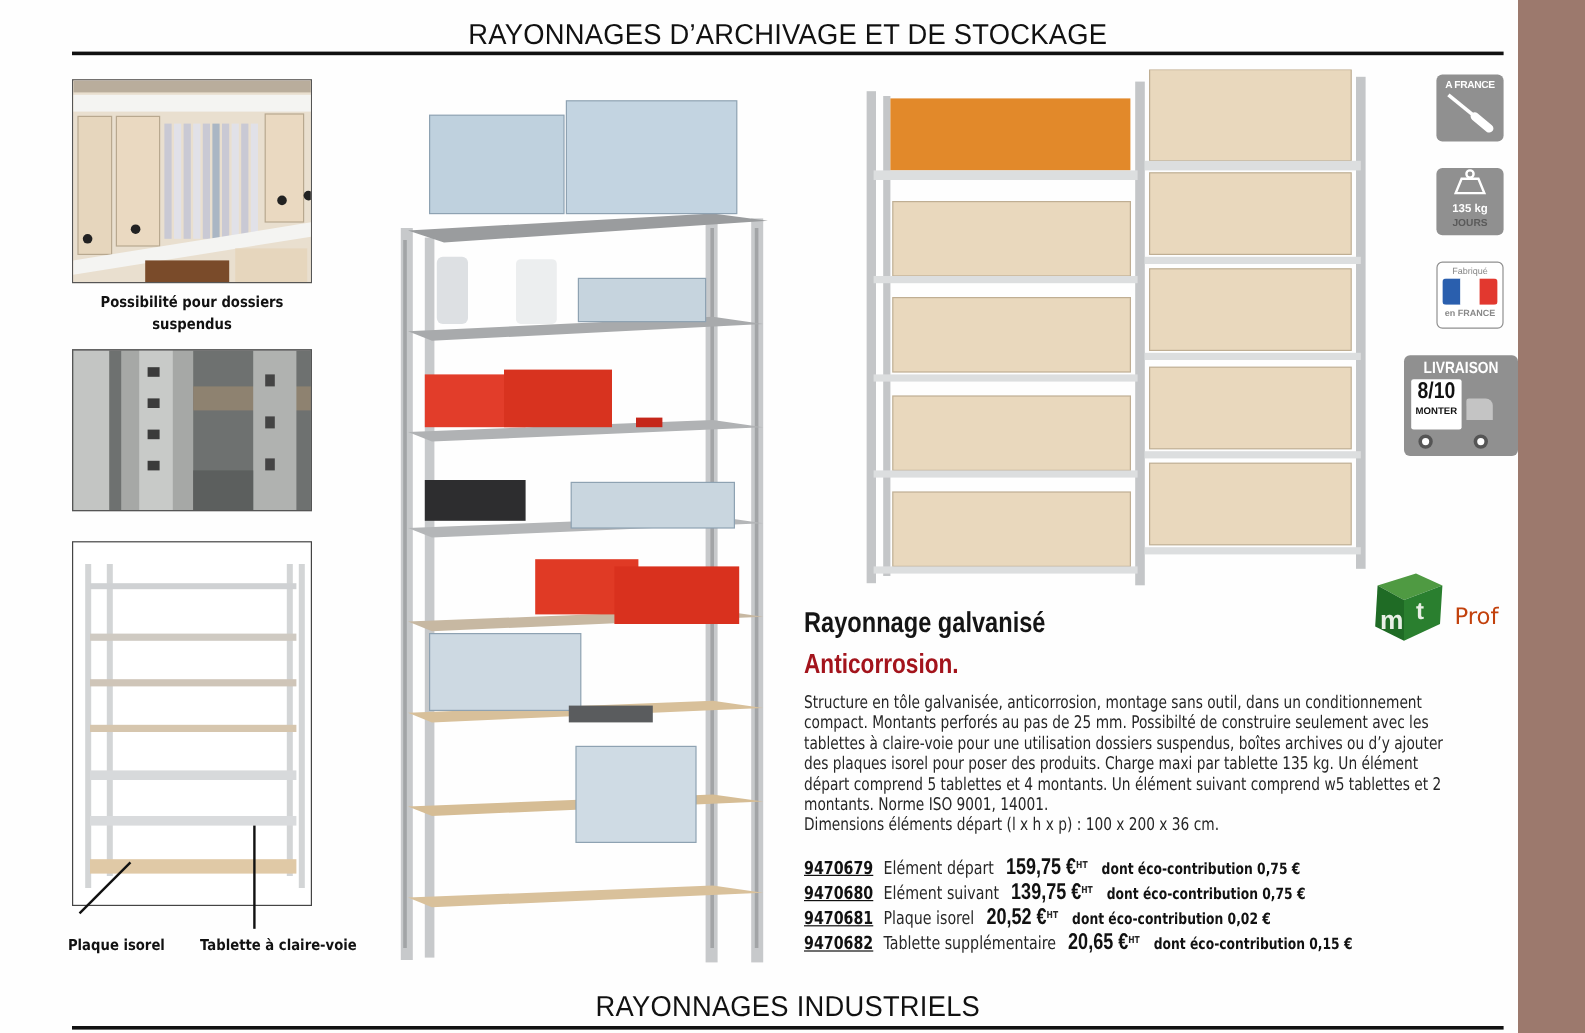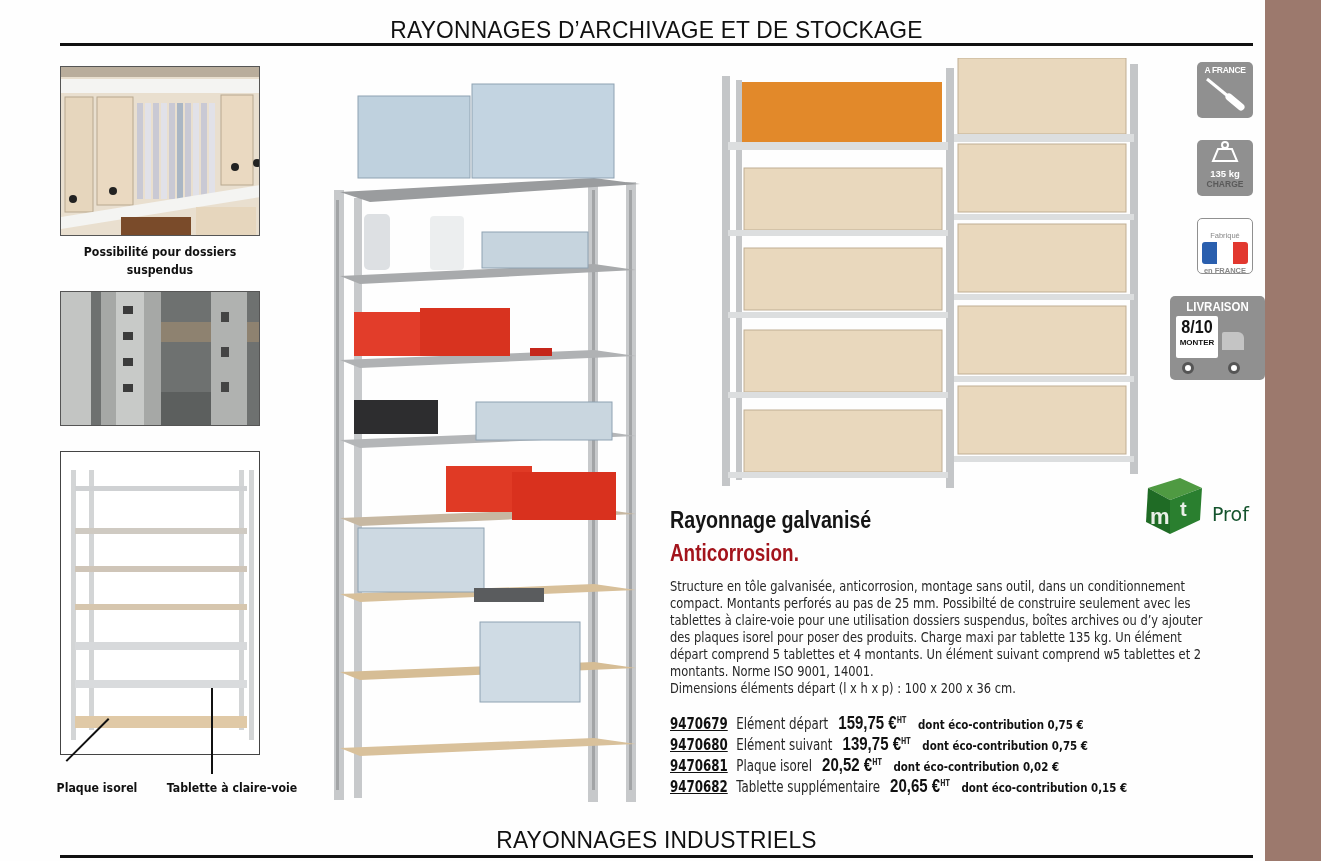--- a/index.html
+++ b/index.html
@@ -45,34 +45,34 @@
   .eco { font-weight: bold; font-size: 13px; color: #111; }
 
   
   .badge { position: absolute; left: 1197px; width: 56px; background: #909090; border-radius: 5px; color: #fff; text-align: center; font-family: "Liberation Sans", sans-serif; font-weight: bold; }
   .badge-monter { top: 62px; height: 56px; }
   .badge-monter .lbl { font-size: 8.5px; margin-top: 3px; letter-spacing: -0.3px; }
   .badge-charge { top: 140px; height: 56px; }
   .badge-charge .kg { font-size: 9.5px; margin-top: 2px; }
   .badge-charge .ch { font-size: 8.5px; color: #5a5a5a; }
   .badge-france { top: 218px; height: 56px; background: #fff; border: 1.5px solid #909090; color: #888; }
-  .badge-france .top { font-size: 7.5px; font-weight: normal; margin-top: 12px; }
+  .badge-france .top { font-size: 7.5px; font-weight: normal; margin-top: 2px; }
   .badge-france .bot { font-size: 7.5px; font-weight: bold; }
   .flag { display: flex; width: 46px; height: 22px; margin: 2px auto; border-radius: 3px; overflow: hidden; }
   .flag span { flex: 1; }
   .badge-livraison { left: 1170px; top: 296px; width: 95px; height: 84px; }
   .badge-livraison .lbl { font-size: 13.5px; margin-top: 3px; transform: scaleX(0.85); }
   .liv-box { position: absolute; left: 6px; top: 20px; width: 42px; height: 42px; background: #fff; border-radius: 2px; color: #111; }
   .liv-box .num { font-size: 19px; line-height: 22px; transform: scaleX(0.85); }
   .liv-box .j { font-size: 8px; }
   .cab { position: absolute; left: 52px; top: 36px; width: 22px; height: 18px; background: #c4c4c4; border-radius: 2px 6px 0 0; }
   .wheel { position: absolute; top: 66px; width: 12px; height: 12px; border-radius: 50%; background: #fff; border: 3px solid #555; }
 
   .mt-logo { position: absolute; left: 1140px; top: 476px; width: 66px; height: 60px; }
-  .prof { position: absolute; left: 1212px; top: 503px; font-family: "DejaVu Sans", sans-serif; font-size: 19px; color: #14532d; }
+  .prof { position: absolute; left: 1212px; top: 503px; font-family: "DejaVu Sans", sans-serif; font-size: 19px; color: #c2410c; }
 </style>
 </head>
 <body>
 
 <div class="side-band"></div>
 
 <div class="section-title top">RAYONNAGES D’ARCHIVAGE ET DE STOCKAGE</div>
 <div class="rule top"></div>
 
 <div class="thumb thumb1">
@@ -240,21 +240,21 @@
       <line x1="4" y1="4" x2="26" y2="22" stroke="#fff" stroke-width="3"></line>
       <line x1="26" y1="22" x2="38" y2="32" stroke="#fff" stroke-width="7" stroke-linecap="round"></line>
     </svg>
 </div>
 <div class="badge badge-charge">
   <svg width="28" height="22" viewBox="0 0 28 22">
       <circle cx="14" cy="5" r="3" fill="none" stroke="#fff" stroke-width="2"></circle>
       <polygon points="7,9 21,9 26,21 2,21" fill="none" stroke="#fff" stroke-width="2"></polygon>
     </svg>
   <div class="kg">135 kg</div>
-  <div class="ch">CHARGE</div>
+  <div class="ch">JOURS</div>
 </div>
 <div class="badge badge-france">
   <div class="top">Fabriqué</div>
   <div class="flag">
       <span style="background:#2a5fae"></span>
       <span style="background:#fff"></span>
       <span style="background:#e2382f"></span>
     </div>
   <div class="bot">en FRANCE</div>
 </div>

